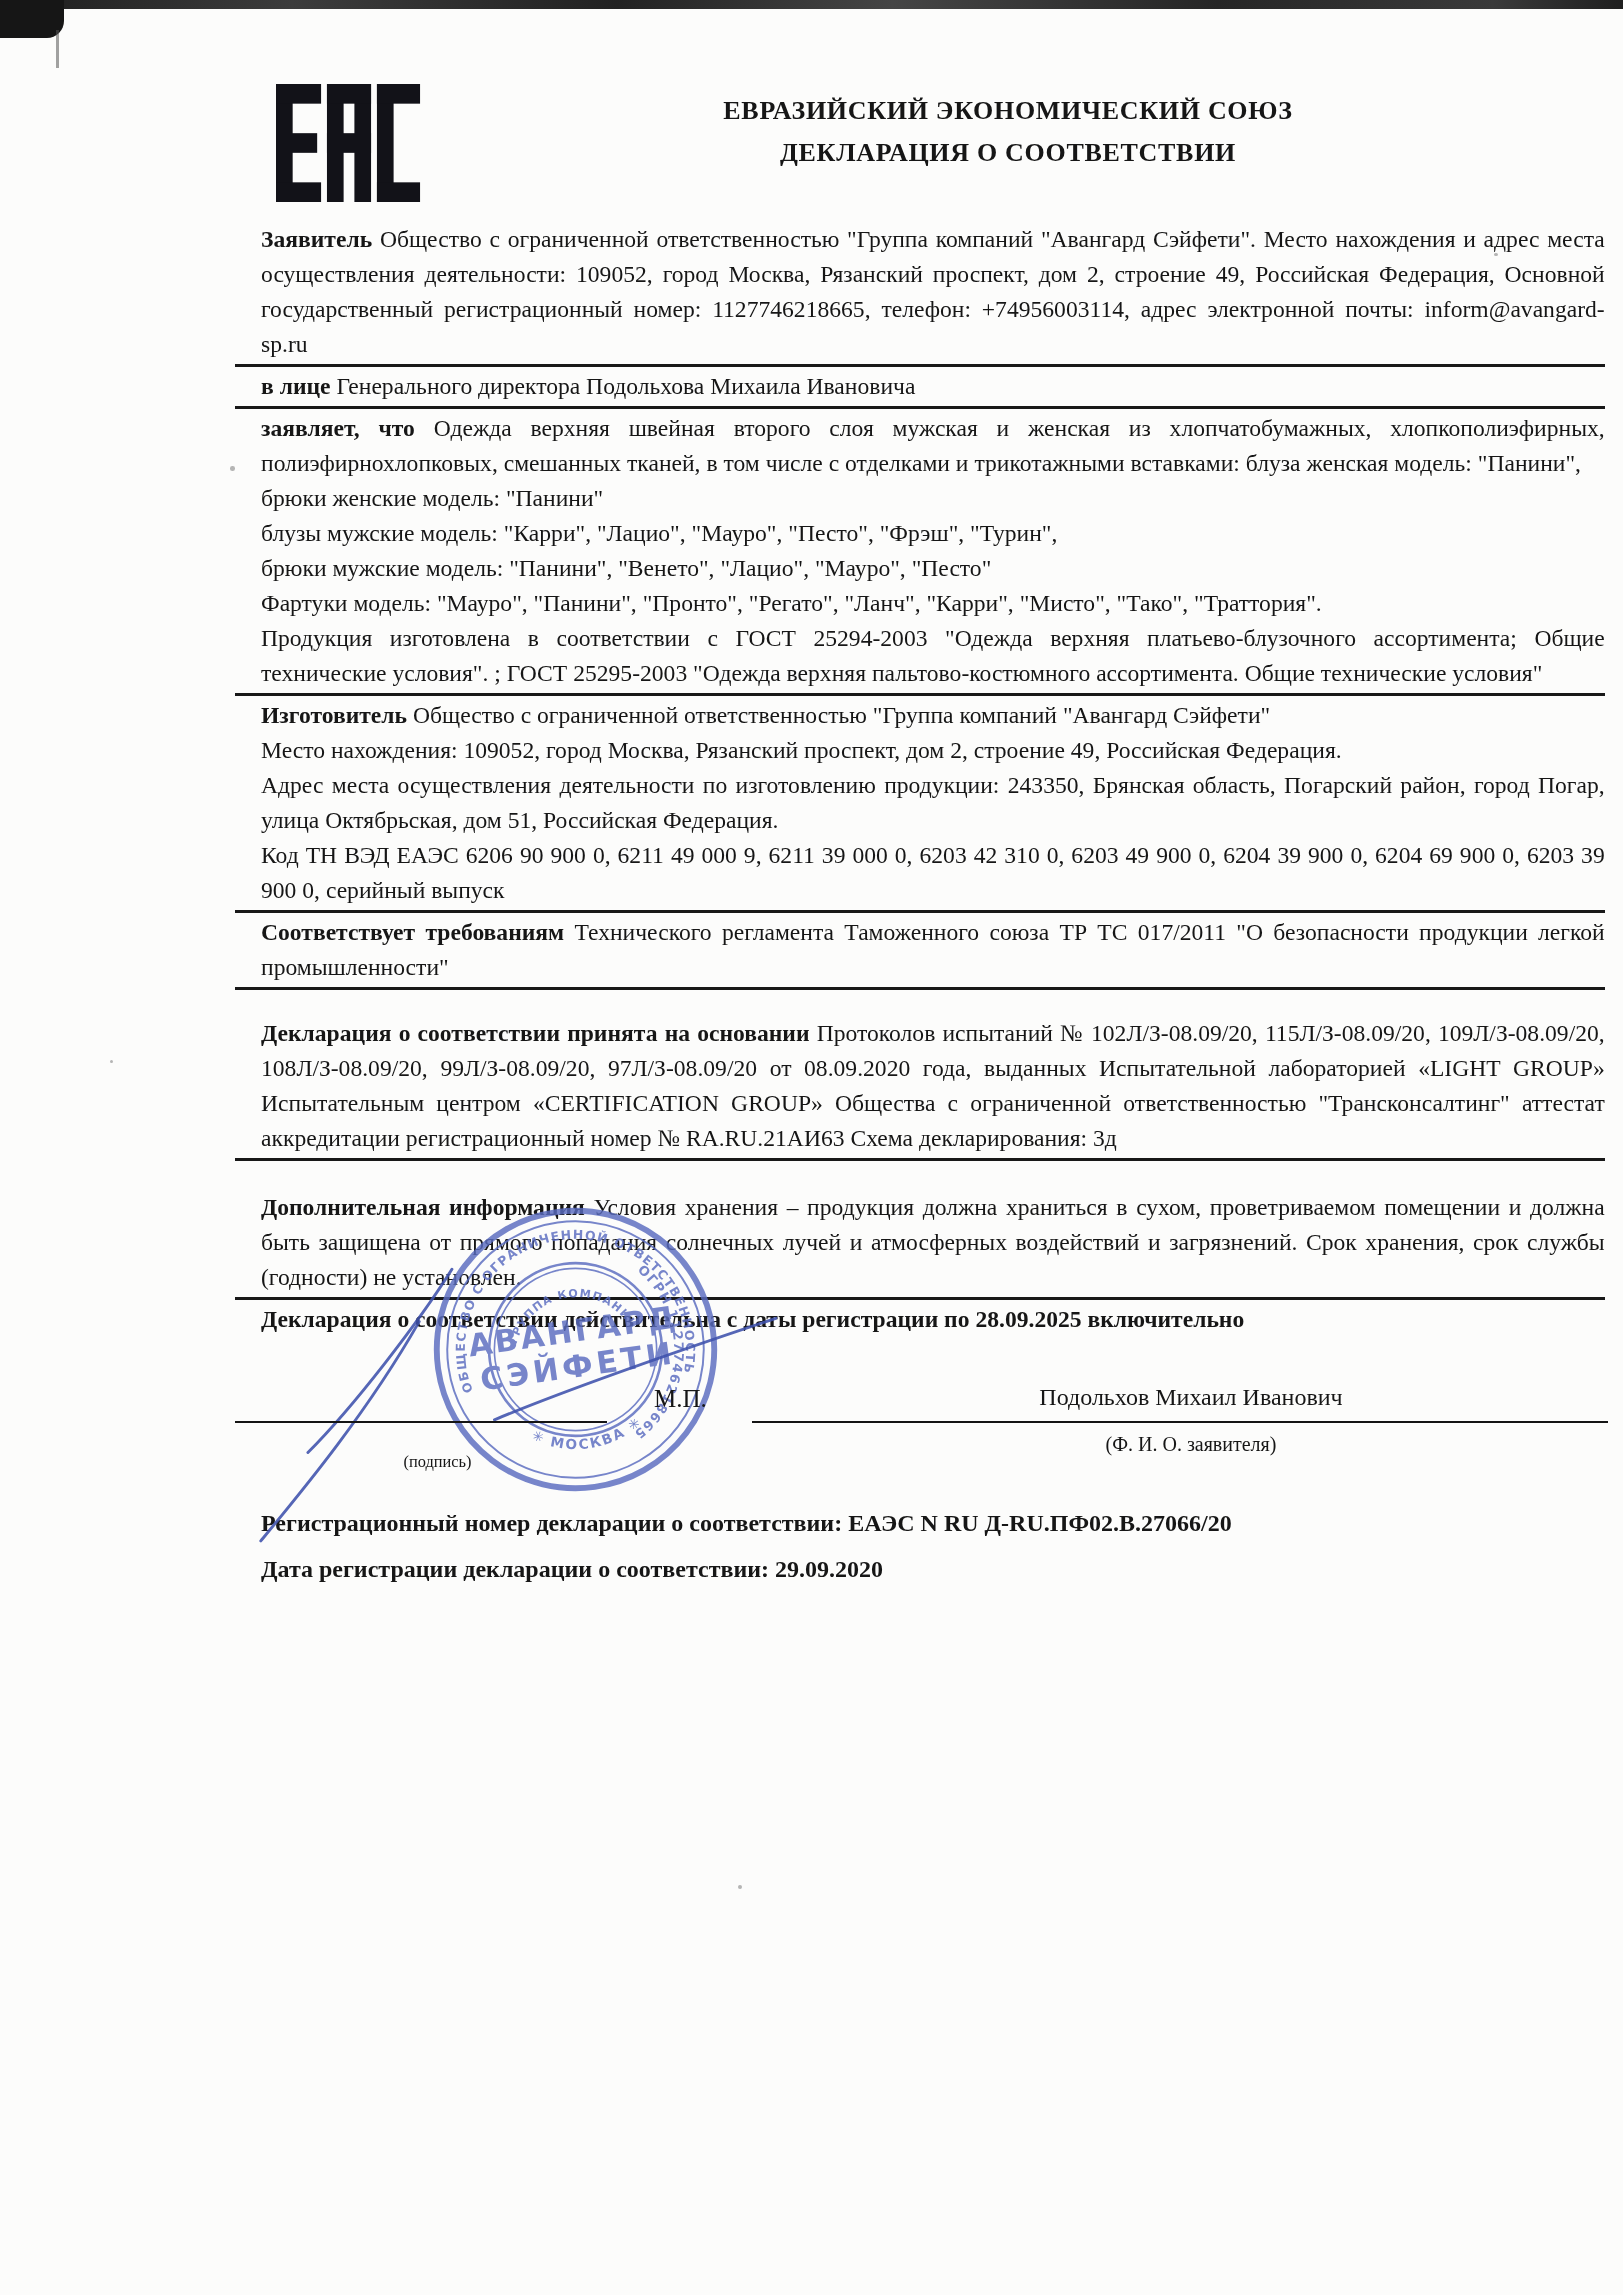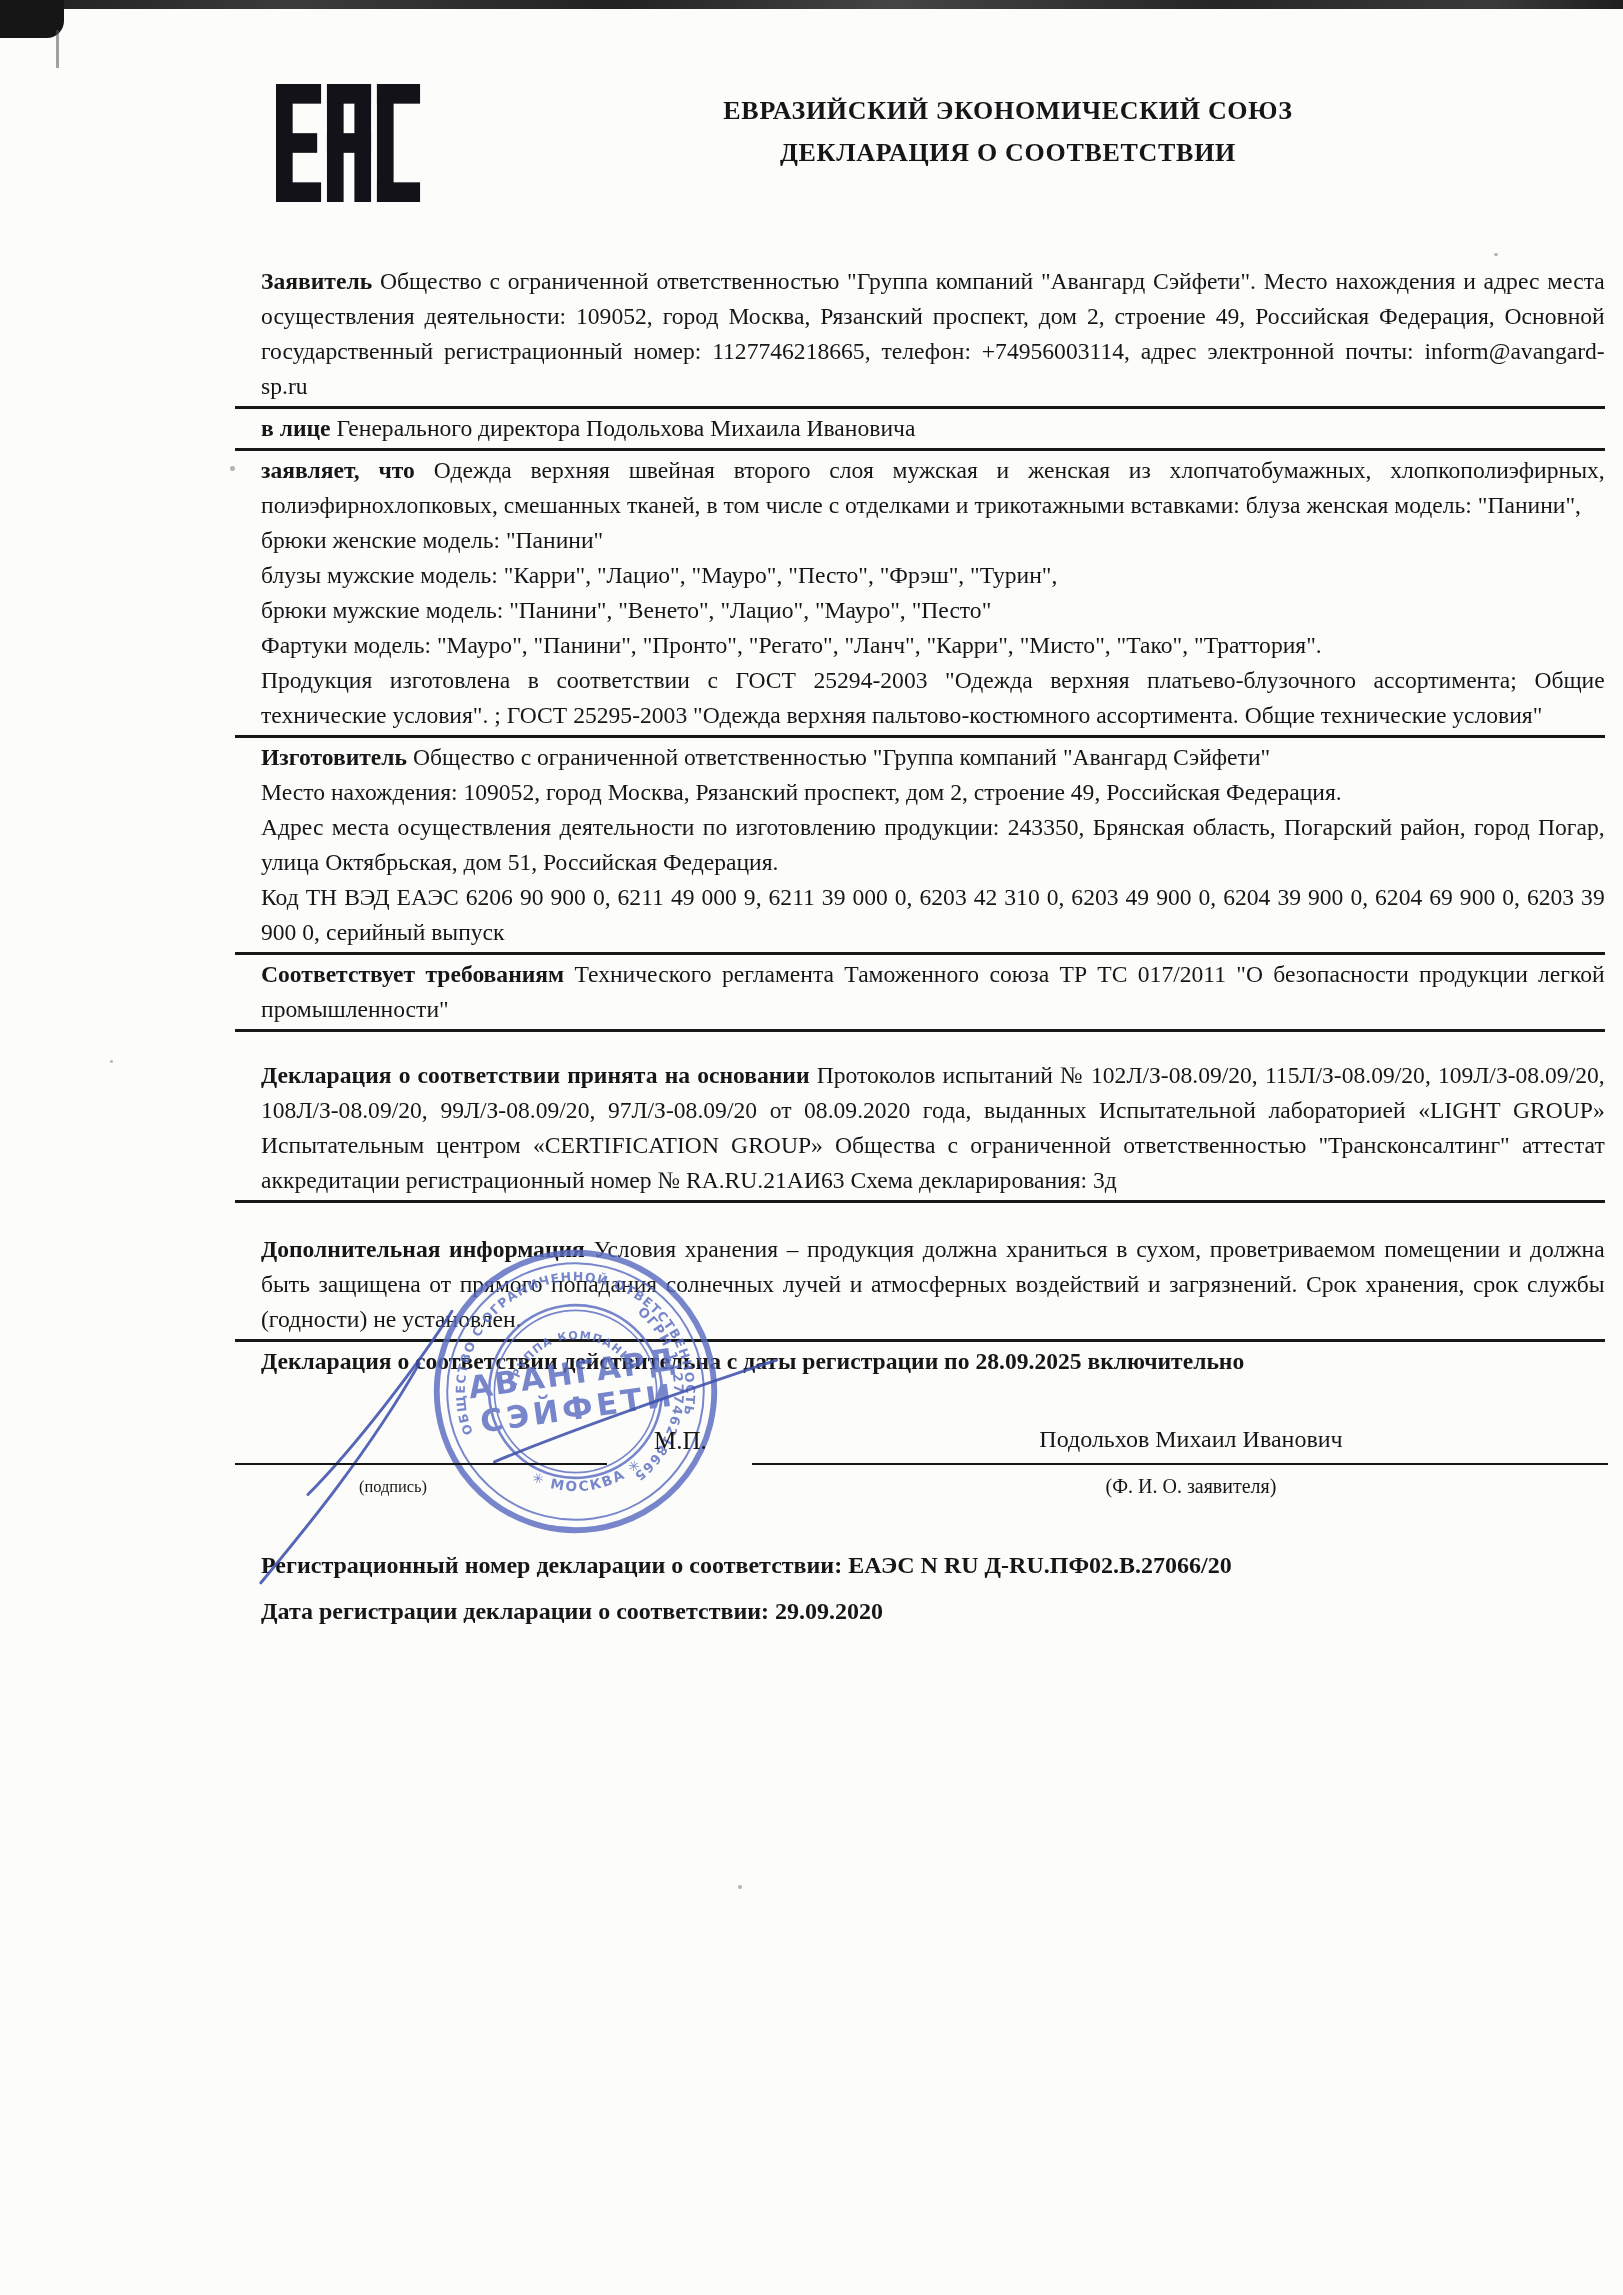--- a/index.html
+++ b/index.html
@@ -21,32 +21,32 @@
   .header{position:relative;height:175px;}
   .eac{position:absolute;left:276px;top:84px;width:147px;height:118px;}
   .title{position:absolute;left:458px;top:90px;width:1100px;text-align:center;
     font-weight:bold;font-size:26px;line-height:42px;letter-spacing:0.7px;}
 
   .content{margin:0 18.3px 0 261px;font-size:23.6px;line-height:35px;}
   .para{margin:0;}
   .justify{text-align:justify;}
   .lbl{font-weight:bold;}
   .rule{border:none;border-top:3.3px solid #181818;margin:2px 0 2px -26px;}
-  .first{margin-top:89px;}
+  .first{margin-top:47px;}
   .gap-s{height:23.6px;}
   .gap-m{height:27.5px;}
   .bold-line{font-weight:bold;margin:0;}
 
   
   .sig-block{position:relative;height:164px;margin-top:5.2px;}
   .mp{position:absolute;left:393px;top:39px;font-size:25px;}
   .signer{position:absolute;left:668px;top:38px;width:524px;text-align:center;font-size:24px;}
   .sig-line-a{position:absolute;left:-26px;top:79px;width:372px;border-top:2.6px solid #141414;}
   .sig-line-b{position:absolute;left:491px;top:79px;width:856px;border-top:2.6px solid #141414;}
-  .cap-sign{position:absolute;left:98px;top:85px;width:157px;font-size:16.4px;}
+  .cap-sign{position:absolute;left:98px;top:102px;width:157px;text-align:center;font-size:16.4px;}
   .cap-name{position:absolute;left:668px;top:85px;width:524px;text-align:center;font-size:20px;}
 
   .stamp{position:absolute;left:164px;top:-143px;width:301px;height:301px;opacity:.82;}
   .stamp text{font-family:"DejaVu Sans","Liberation Sans",sans-serif;}
   .sig-strokes{position:absolute;left:-46px;top:-86px;width:589px;height:393px;opacity:.88;}
 
   .reg{font-weight:bold;font-size:24px;margin:0;}
   .reg-date{margin-top:11px;}
 </style>
 </head>

